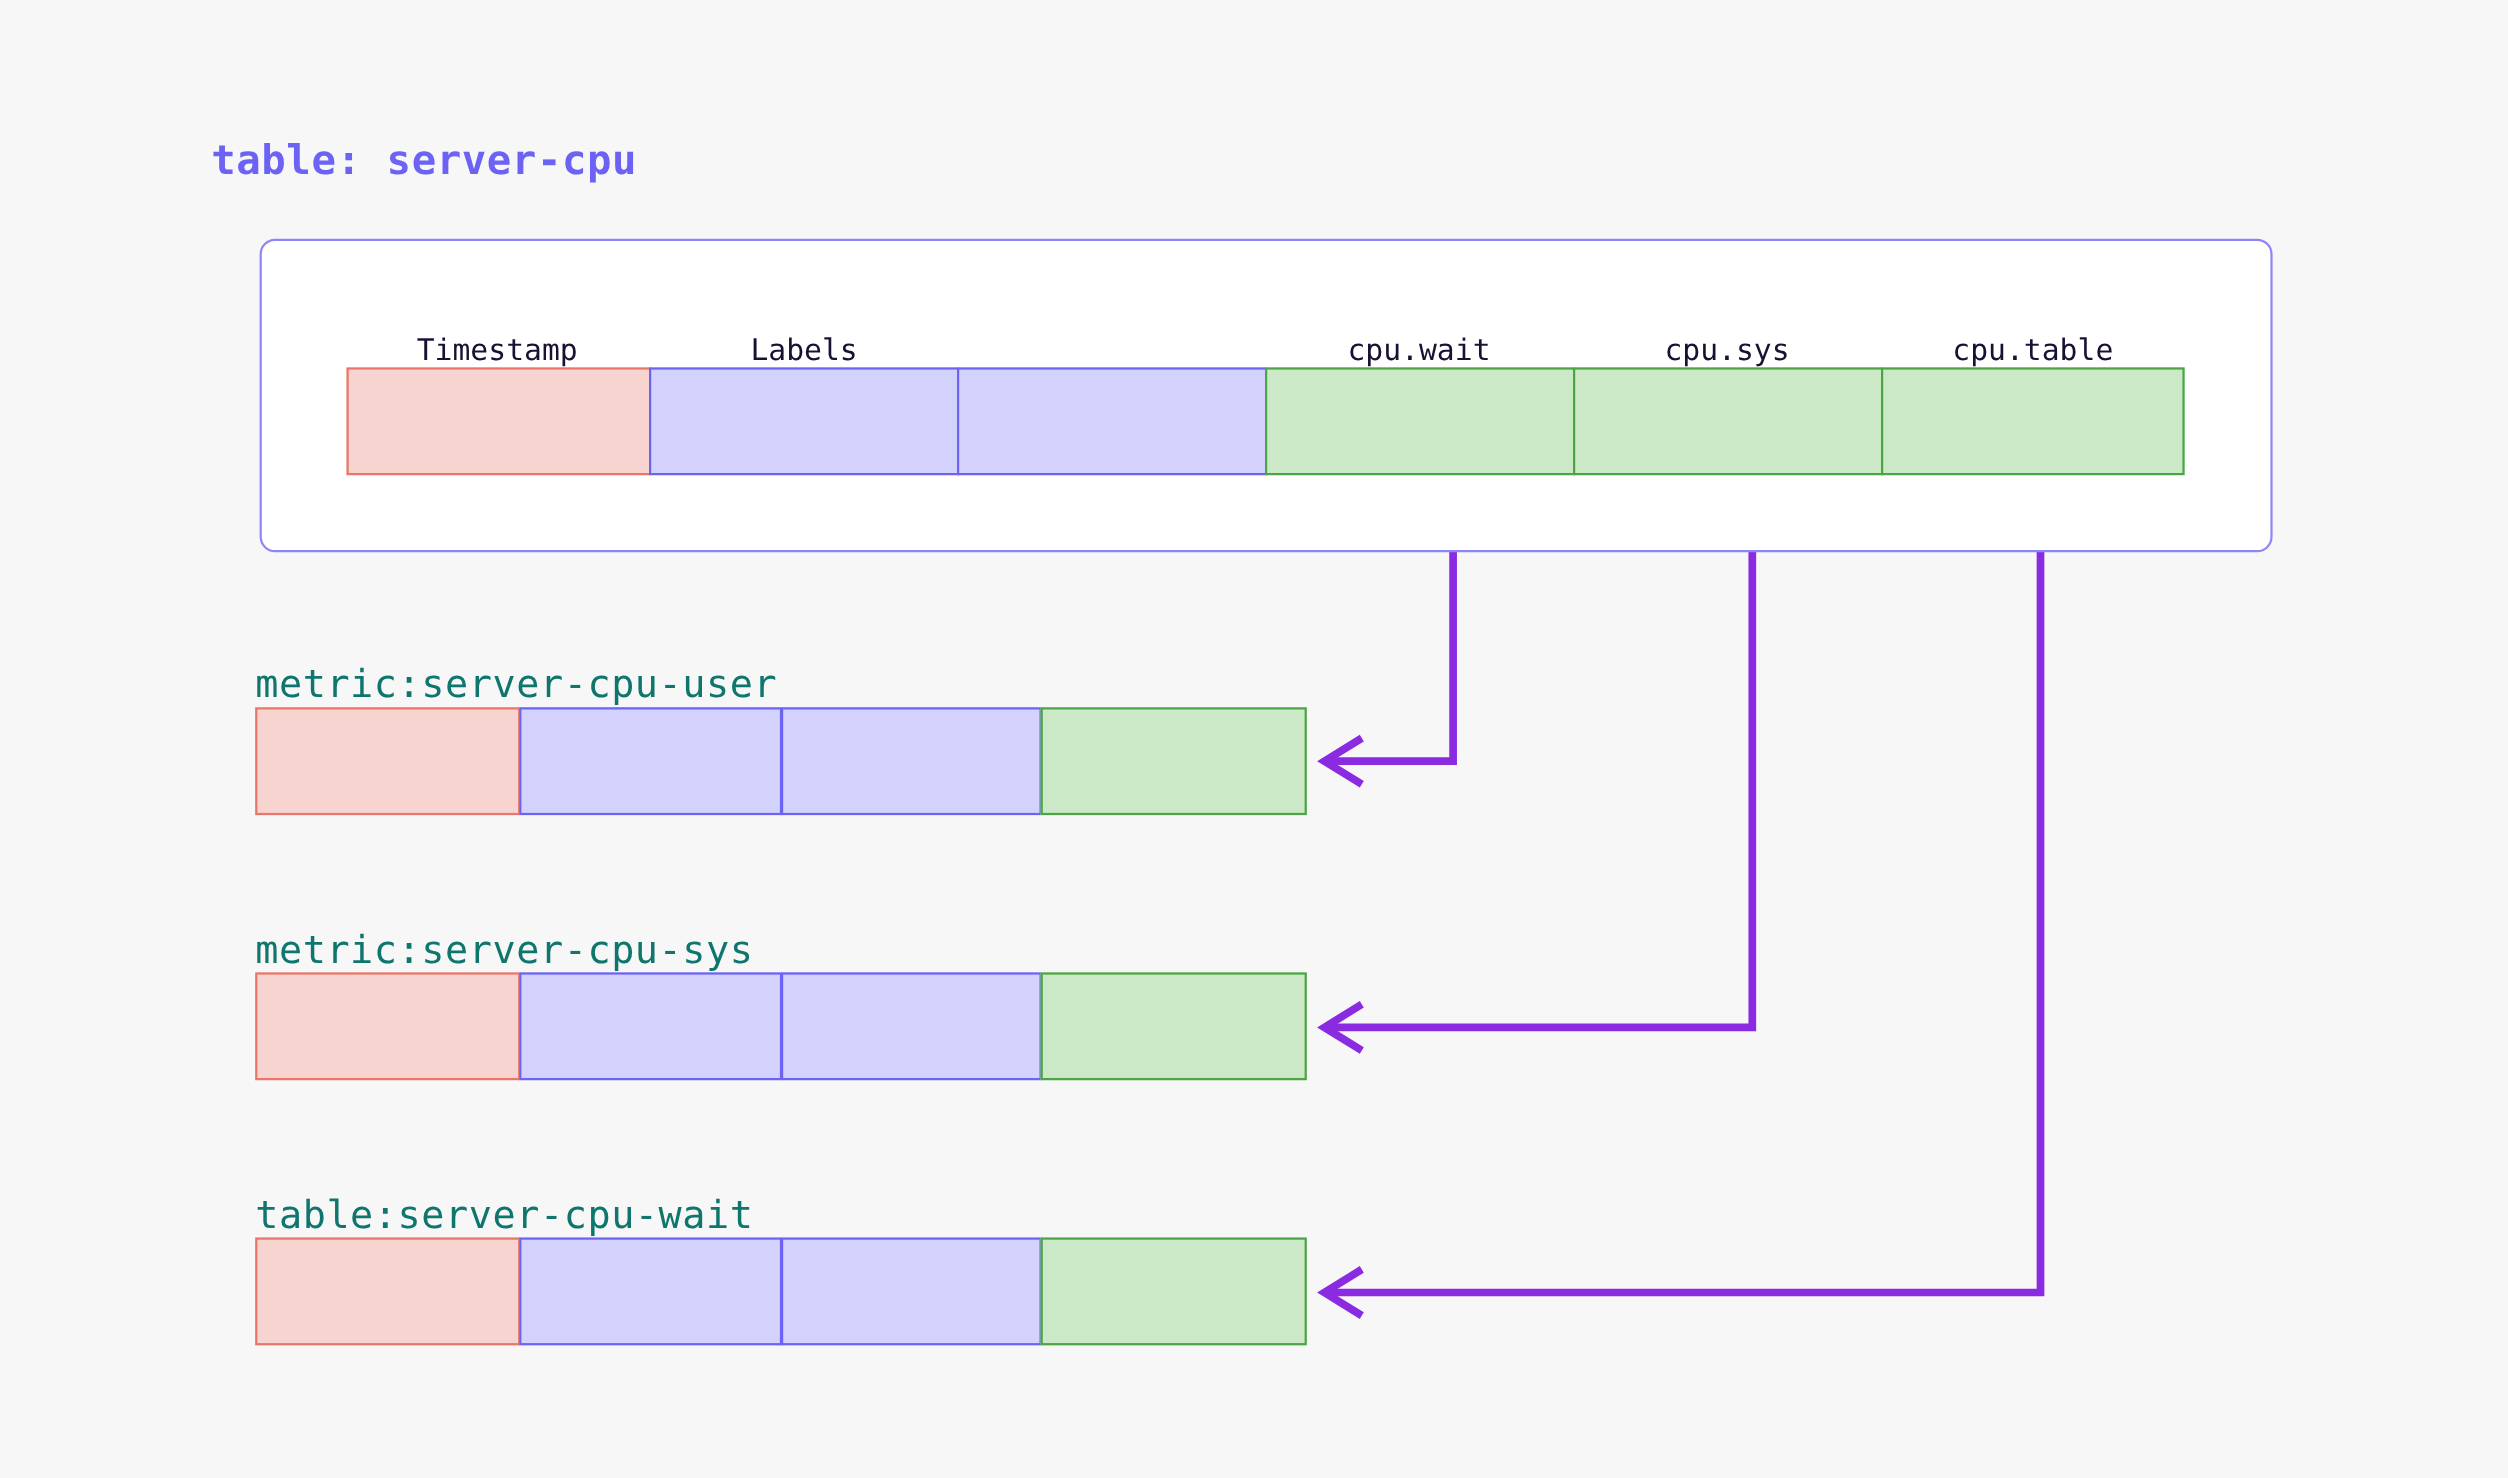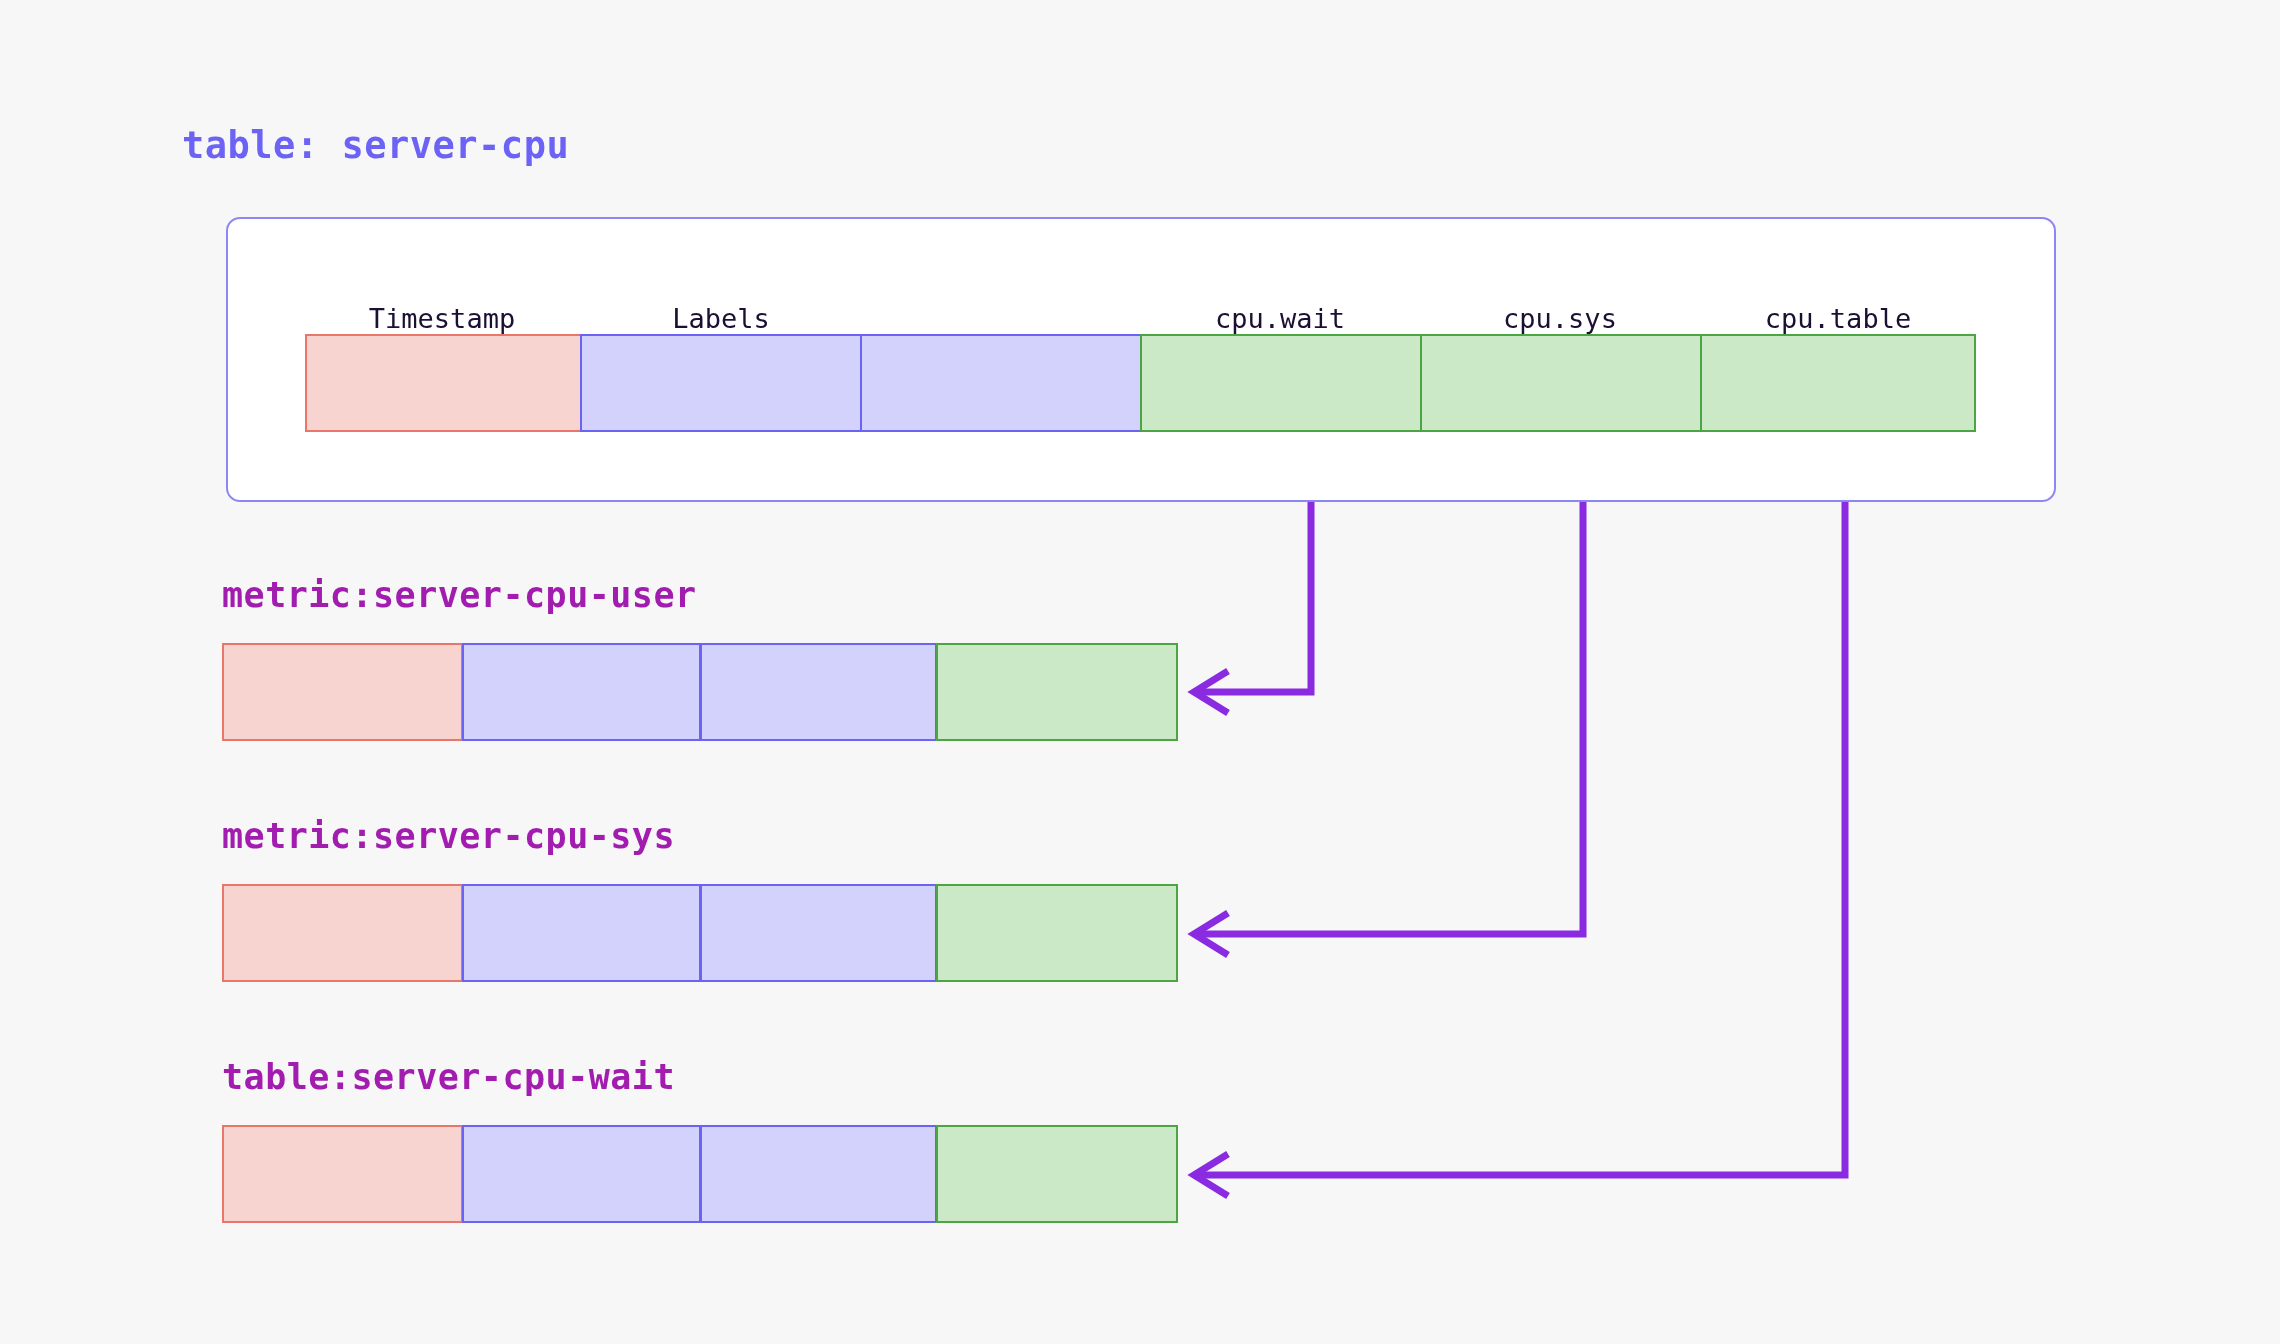--- a/index.html
+++ b/index.html
@@ -10,21 +10,21 @@
   body {
     width: 2280px;
     height: 1344px;
     position: relative;
     overflow: hidden;
     font-family: "DejaVu Sans Mono", "Liberation Mono", monospace;
   }
 
   #stage {
     position: absolute;
-    left: 0; top: 0;
+    left: 10px; top: 0;
     width: 2172px;
     height: 1344px;
   }
 
   
   #arrows {
     position: absolute;
     left: 0; top: 0;
     width: 2280px;
     height: 1344px;
@@ -79,24 +79,25 @@
   .cell.val   { background: #CBE8C7; border-color: #4CA544; }
 
   
   .trow { top: 334px; height: 98px; }
 
   
   .metric-title {
     position: absolute;
     left: 222px;
     font-size: 35px;
-    font-weight: bold;
+    font-weight: normal;
     letter-spacing: 0.5px;
-    color: #a21caf;
+    color: #0f766e;
     white-space: pre;
+    margin-top: 28px;
   }
   .mrow { height: 98px; }
 </style>
 </head>
 <body>
 
 <div id="stage">
 
   <svg id="arrows" viewBox="0 0 2280 1344" width="2280" height="1344">
     <g fill="none" stroke="#8A2BE2" stroke-width="7" stroke-linecap="butt" stroke-linejoin="miter">

